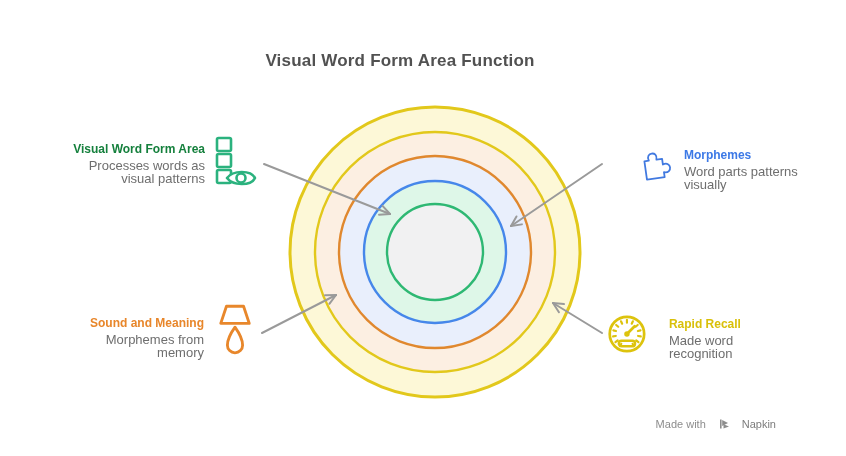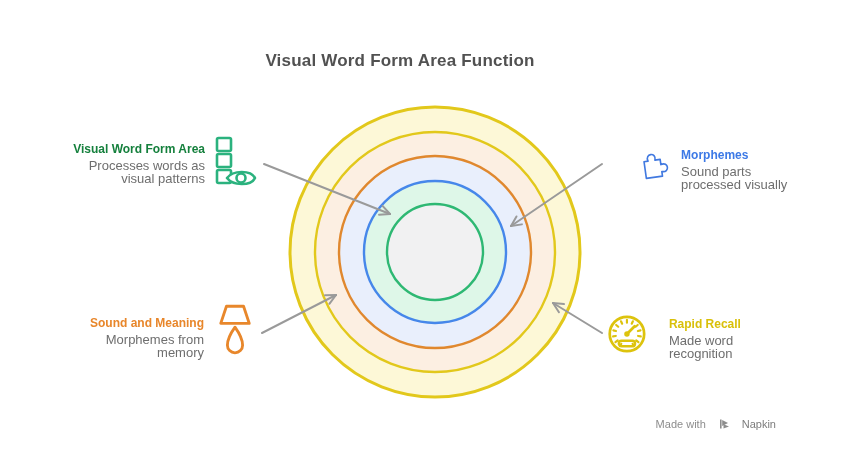--- a/index.html
+++ b/index.html
@@ -75,21 +75,21 @@
       <circle cx="26" cy="42" r="4.5"></circle>
     </svg>
   </div>
 
   <div class="callout tr blue">
     <svg width="44" height="39" viewBox="0 0 50 44" fill="none" stroke="#4179e0" stroke-width="2.8" stroke-linejoin="round" stroke-linecap="round">
       <path transform="rotate(-8 25 22)" d="M8 13 h7 c-2.5 -7 2 -10.5 6 -10.5 c4 0 8.5 3.5 6 10.5 h9 v9 c7 -2.5 10.5 2 10.5 6 c0 4 -3.5 8.5 -10.5 6 v8 h-28 Z"></path>
     </svg>
     <div class="txt">
       <div class="c-title">Morphemes</div>
-      <div class="c-desc">Sound parts processed visually</div>
+      <div class="c-desc">Word parts patterns visually</div>
     </div>
   </div>
 
   <div class="callout bl orange">
     <div class="txt">
       <div class="c-title">Sound and Meaning</div>
       <div class="c-desc">Morphemes from memory</div>
     </div>
     <svg width="38" height="54" viewBox="0 0 40 56" fill="none" stroke="#e8872b" stroke-width="3" stroke-linejoin="round" stroke-linecap="round">
       <path d="M11 3 L29 3 L35 21 L5 21 Z"></path>

